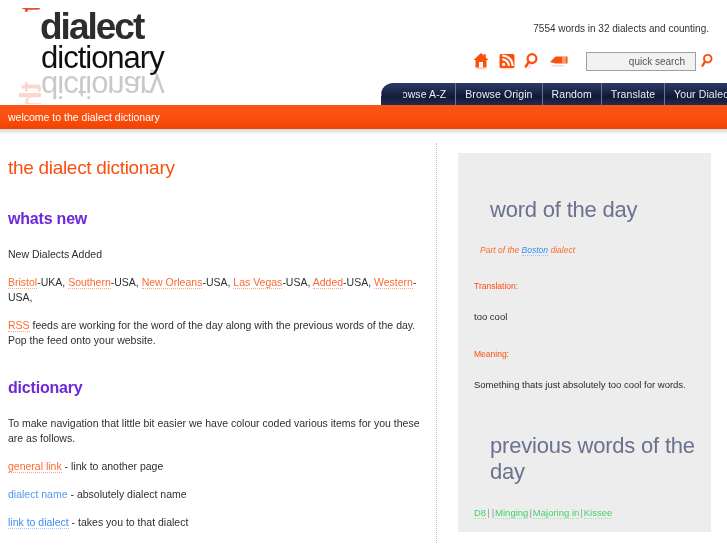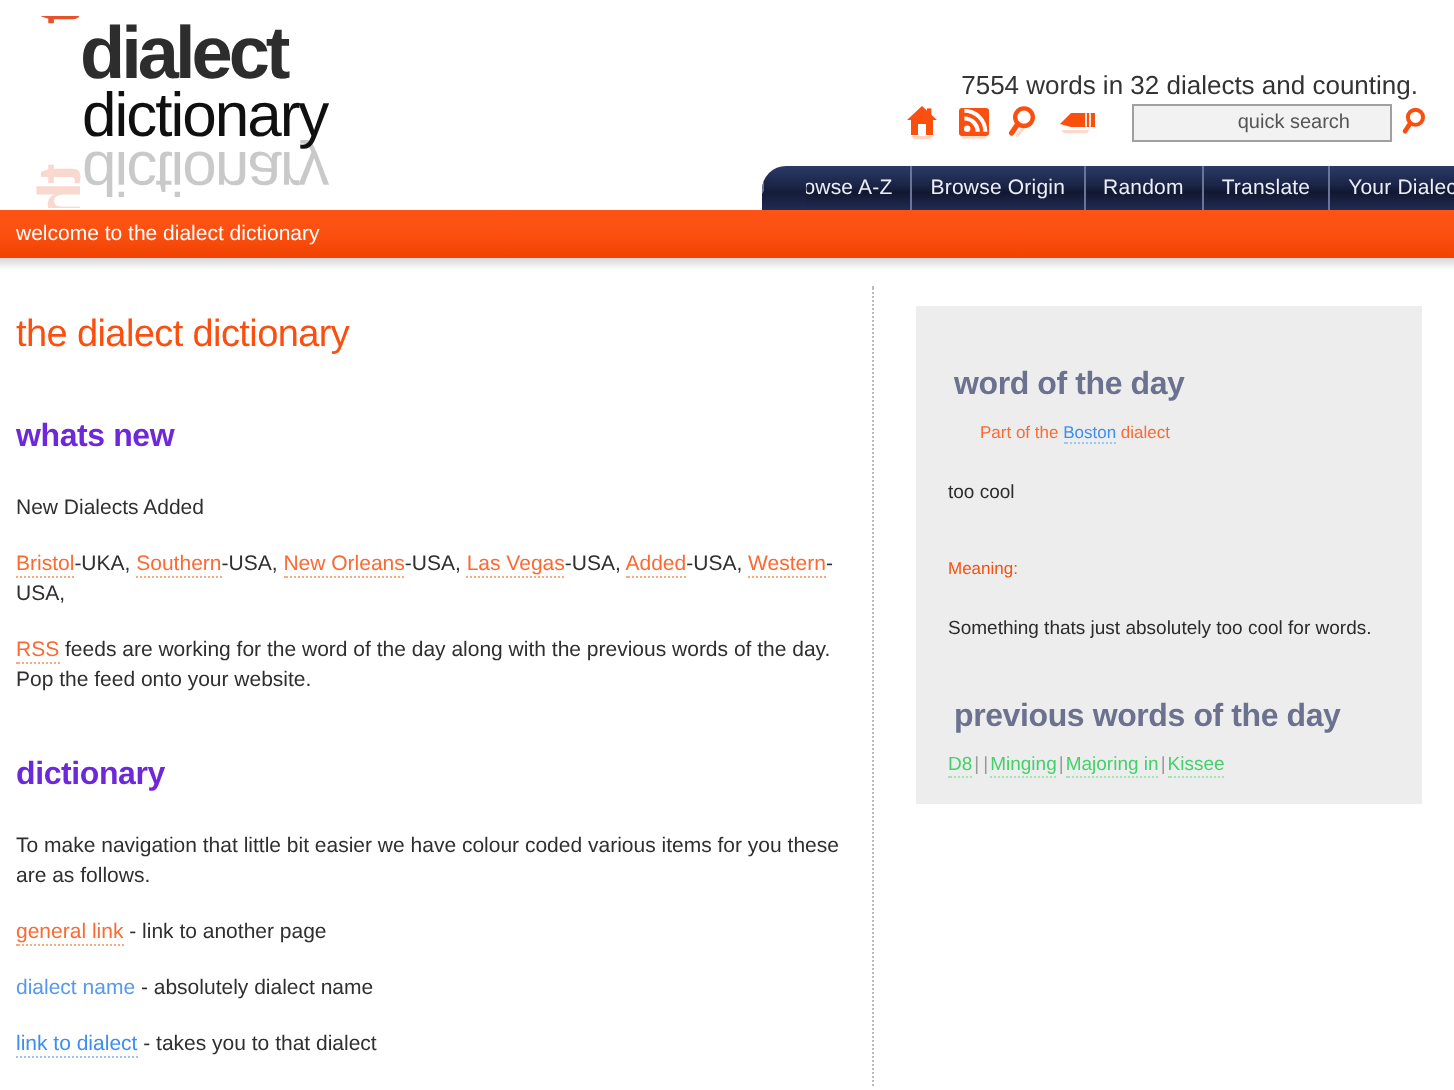--- a/index.html
+++ b/index.html
@@ -96,22 +96,22 @@
     top: 2px;
     font-size: 31px;
     color: #101010;
     letter-spacing: -1px;
     line-height: 32px;
   }
 
   #wordcount {
     position: absolute;
     right: 18px;
-    top: 35px;
-    font-size: 13px;
+    top: 23px;
+    font-size: 10px;
     color: #333333;
     white-space: nowrap;
   }
 
   #utilbar {
     position: absolute;
     right: 8px;
     top: 48px;
     display: flex;
     align-items: center;
@@ -134,21 +134,21 @@
   }
   #quicksearch {
     width: 88px;
     height: 15px;
     border: 1px solid #a0a0a0;
     background: #f2f2f2;
     font-family: "Liberation Sans", sans-serif;
     font-size: 10px;
     color: #4a4a4a;
     text-align: right;
-    padding: 1px 20px;
+    padding: 1px 10px;
     box-sizing: content-box;
     outline: none;
   }
   #quicksearch::placeholder { color:#555; opacity:1; }
   #searchgo {
     margin-left: 3px;
     width: 20px;
     height: 20px;
     display: inline-flex;
     align-items: center;
@@ -307,38 +307,39 @@
   
   #sidebar {
     position: absolute;
     left: 458px;
     top: 18px;
     width: 253px;
     background: #ededed;
     padding: 18px 0 14px 0;
   }
   #sidebar h2 {
-    margin: 3px;
+    margin: 16px;
     padding: 10px 0 0 16px;
-    font-size: 16px;
-    font-weight: bold;
+    font-size: 22px;
+    font-weight: normal;
     color: #6b718f;
     letter-spacing: -0.2px;
   }
   #sidebar .wotd {
     padding: 22px 0 0 16px;
     font-size: 20px;
     color: #2cc44a;
     letter-spacing: -0.3px;
     line-height: 22px;
   }
   #sidebar .partof {
-    padding: 6px 0 0 32px;
+    padding: 6px 0 0 22px;
     font-size: 8.5px;
     color: #fb6a33;
+    font-style: italic;
   }
   #sidebar .lbl {
     padding: 26px 0 0 16px;
     font-size: 8.5px;
     color: #fb4f10;
   }
   #sidebar .val {
     padding: 3px 0 0 16px;
     font-size: 9.5px;
     color: #2b2b2b;
@@ -481,20 +482,21 @@
 
   </div>
 
   <div id="sidebar">
 
     <h2>word of the day</h2>
 
 
     <div class="partof"><span>Part of the </span><a class="link-dialect">Boston</a><span> dialect</span></div>
 
+    <div class="lbl">Translation:</div>
     <div class="val">too cool</div>
 
     <div class="lbl">Meaning:</div>
     <div class="val">Something thats just absolutely too cool for words.</div>
 
     <h2 class="prev">previous words of the day</h2>
 
     <div class="prevlist"><a>D8</a><span class="sep">|</span><span class="sep">|</span><a>Minging</a><span class="sep">|</span><a>Majoring in</a><span class="sep">|</span><a>Kissee</a></div>
   </div>
 </div>

